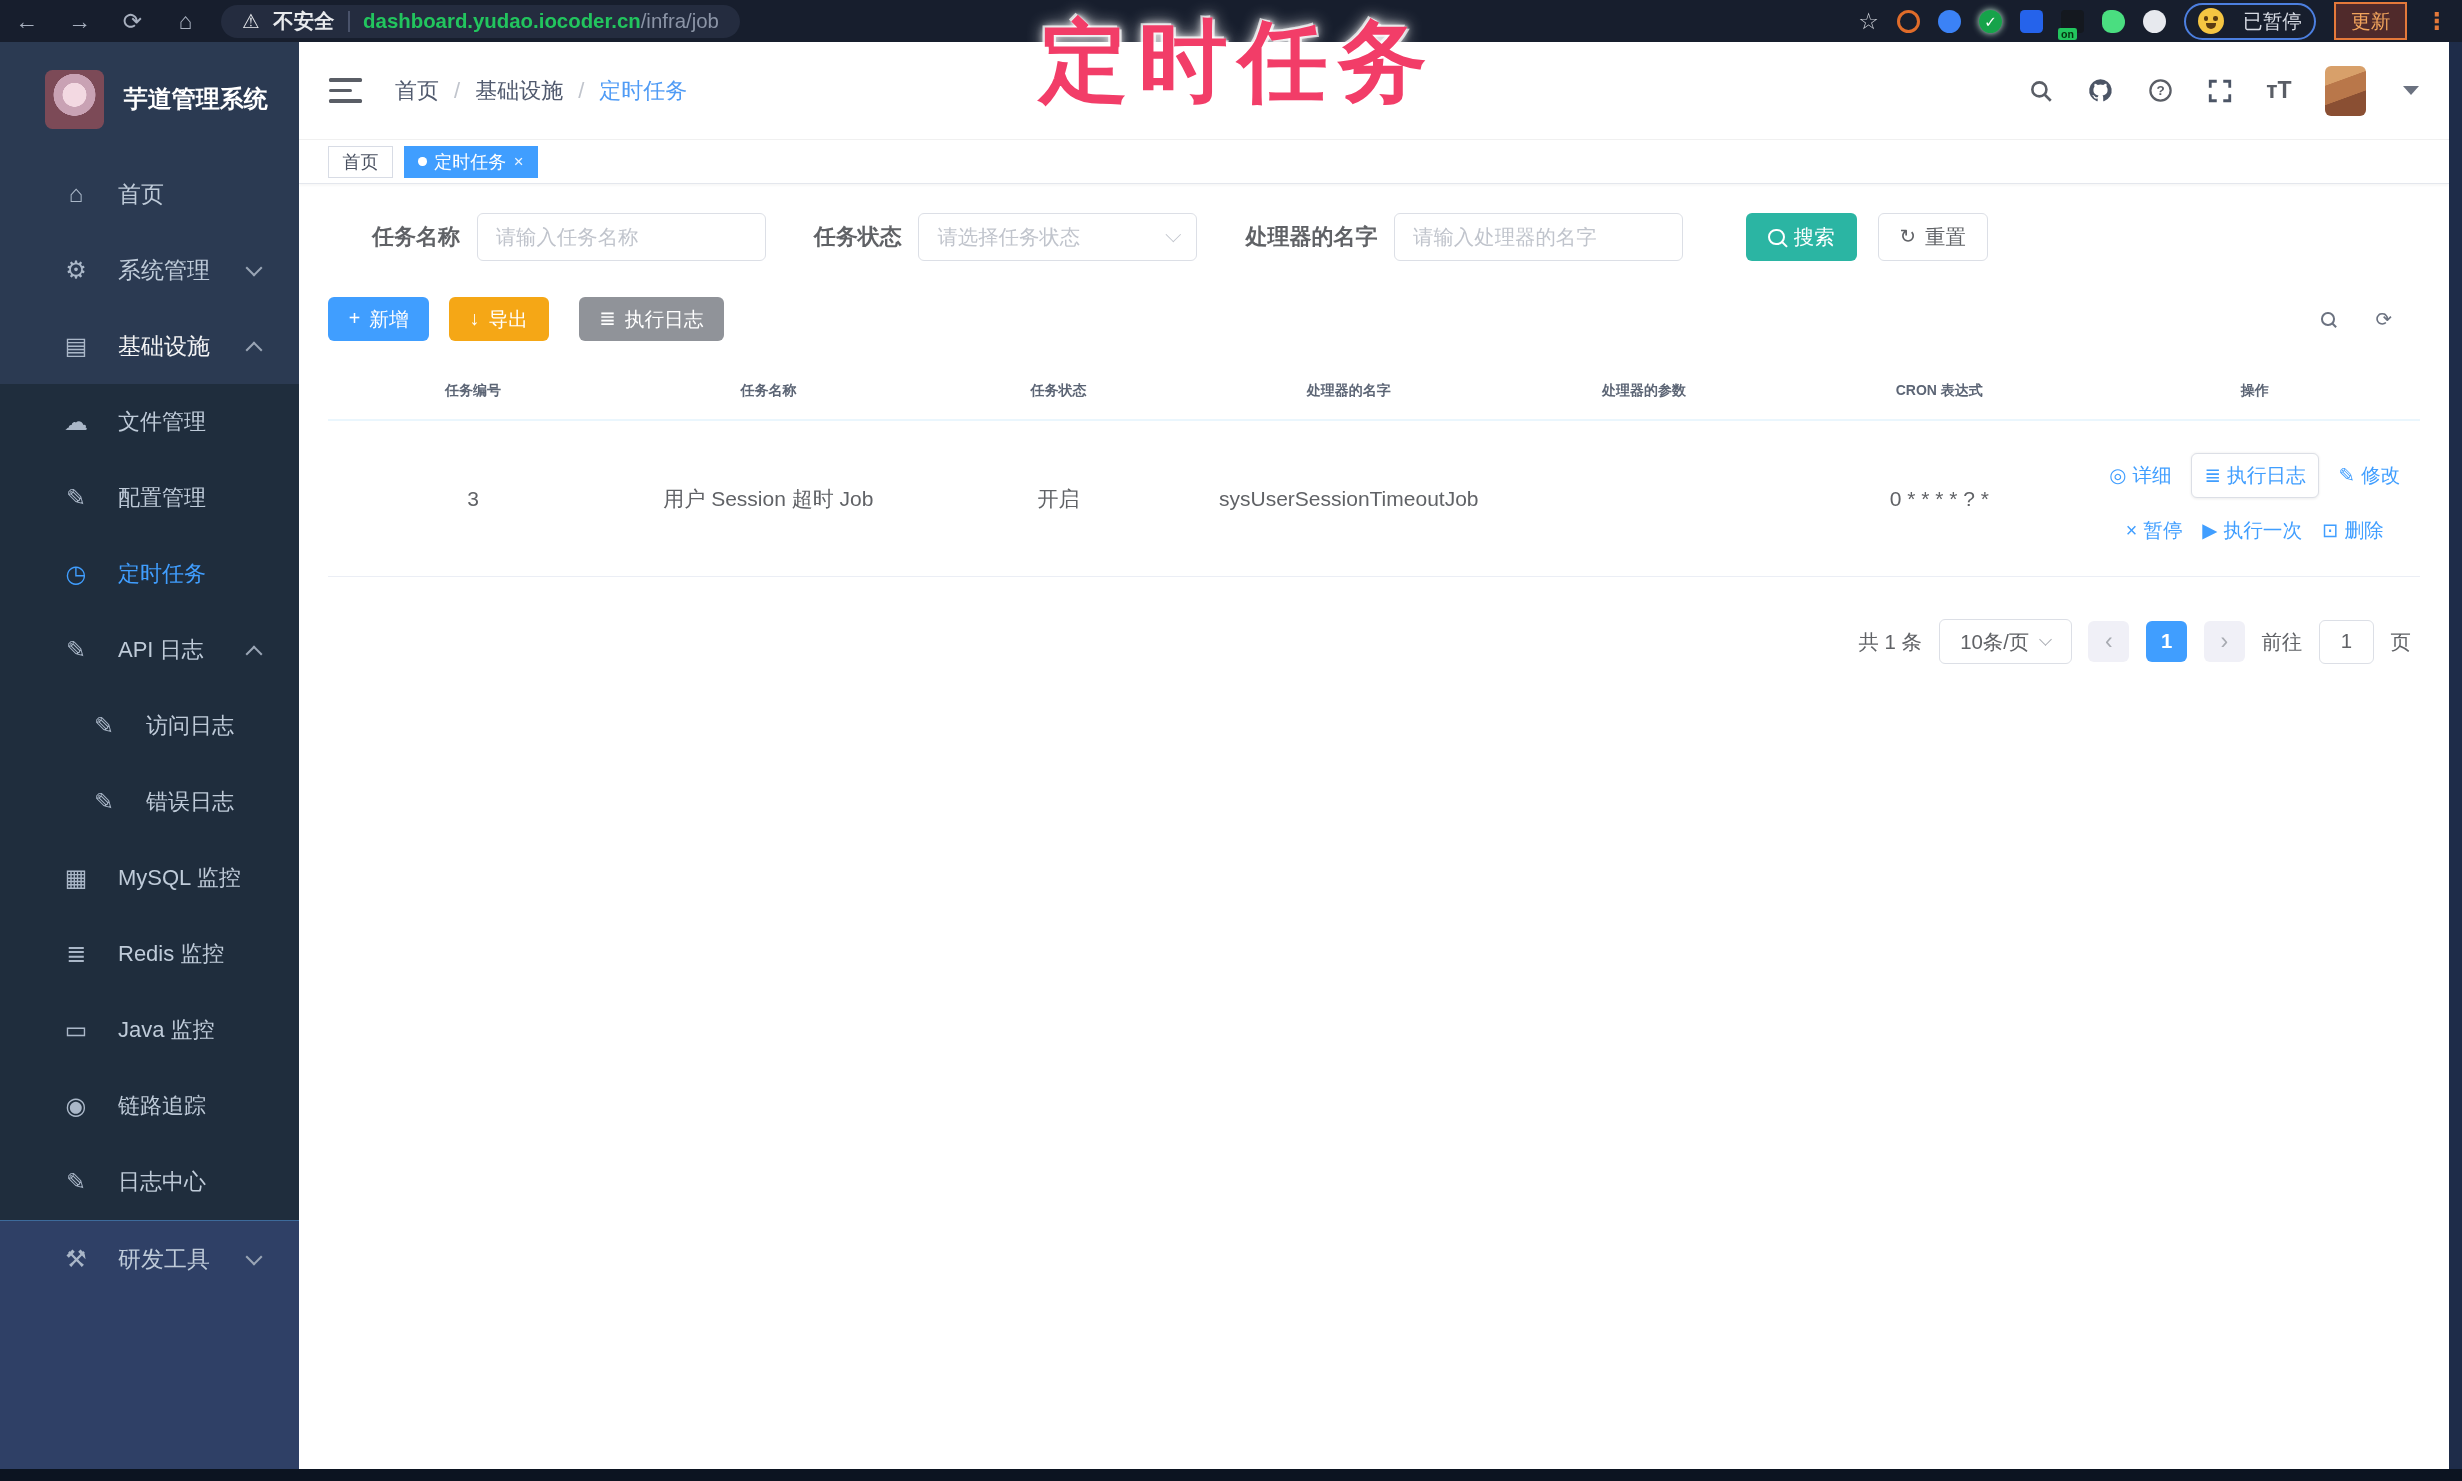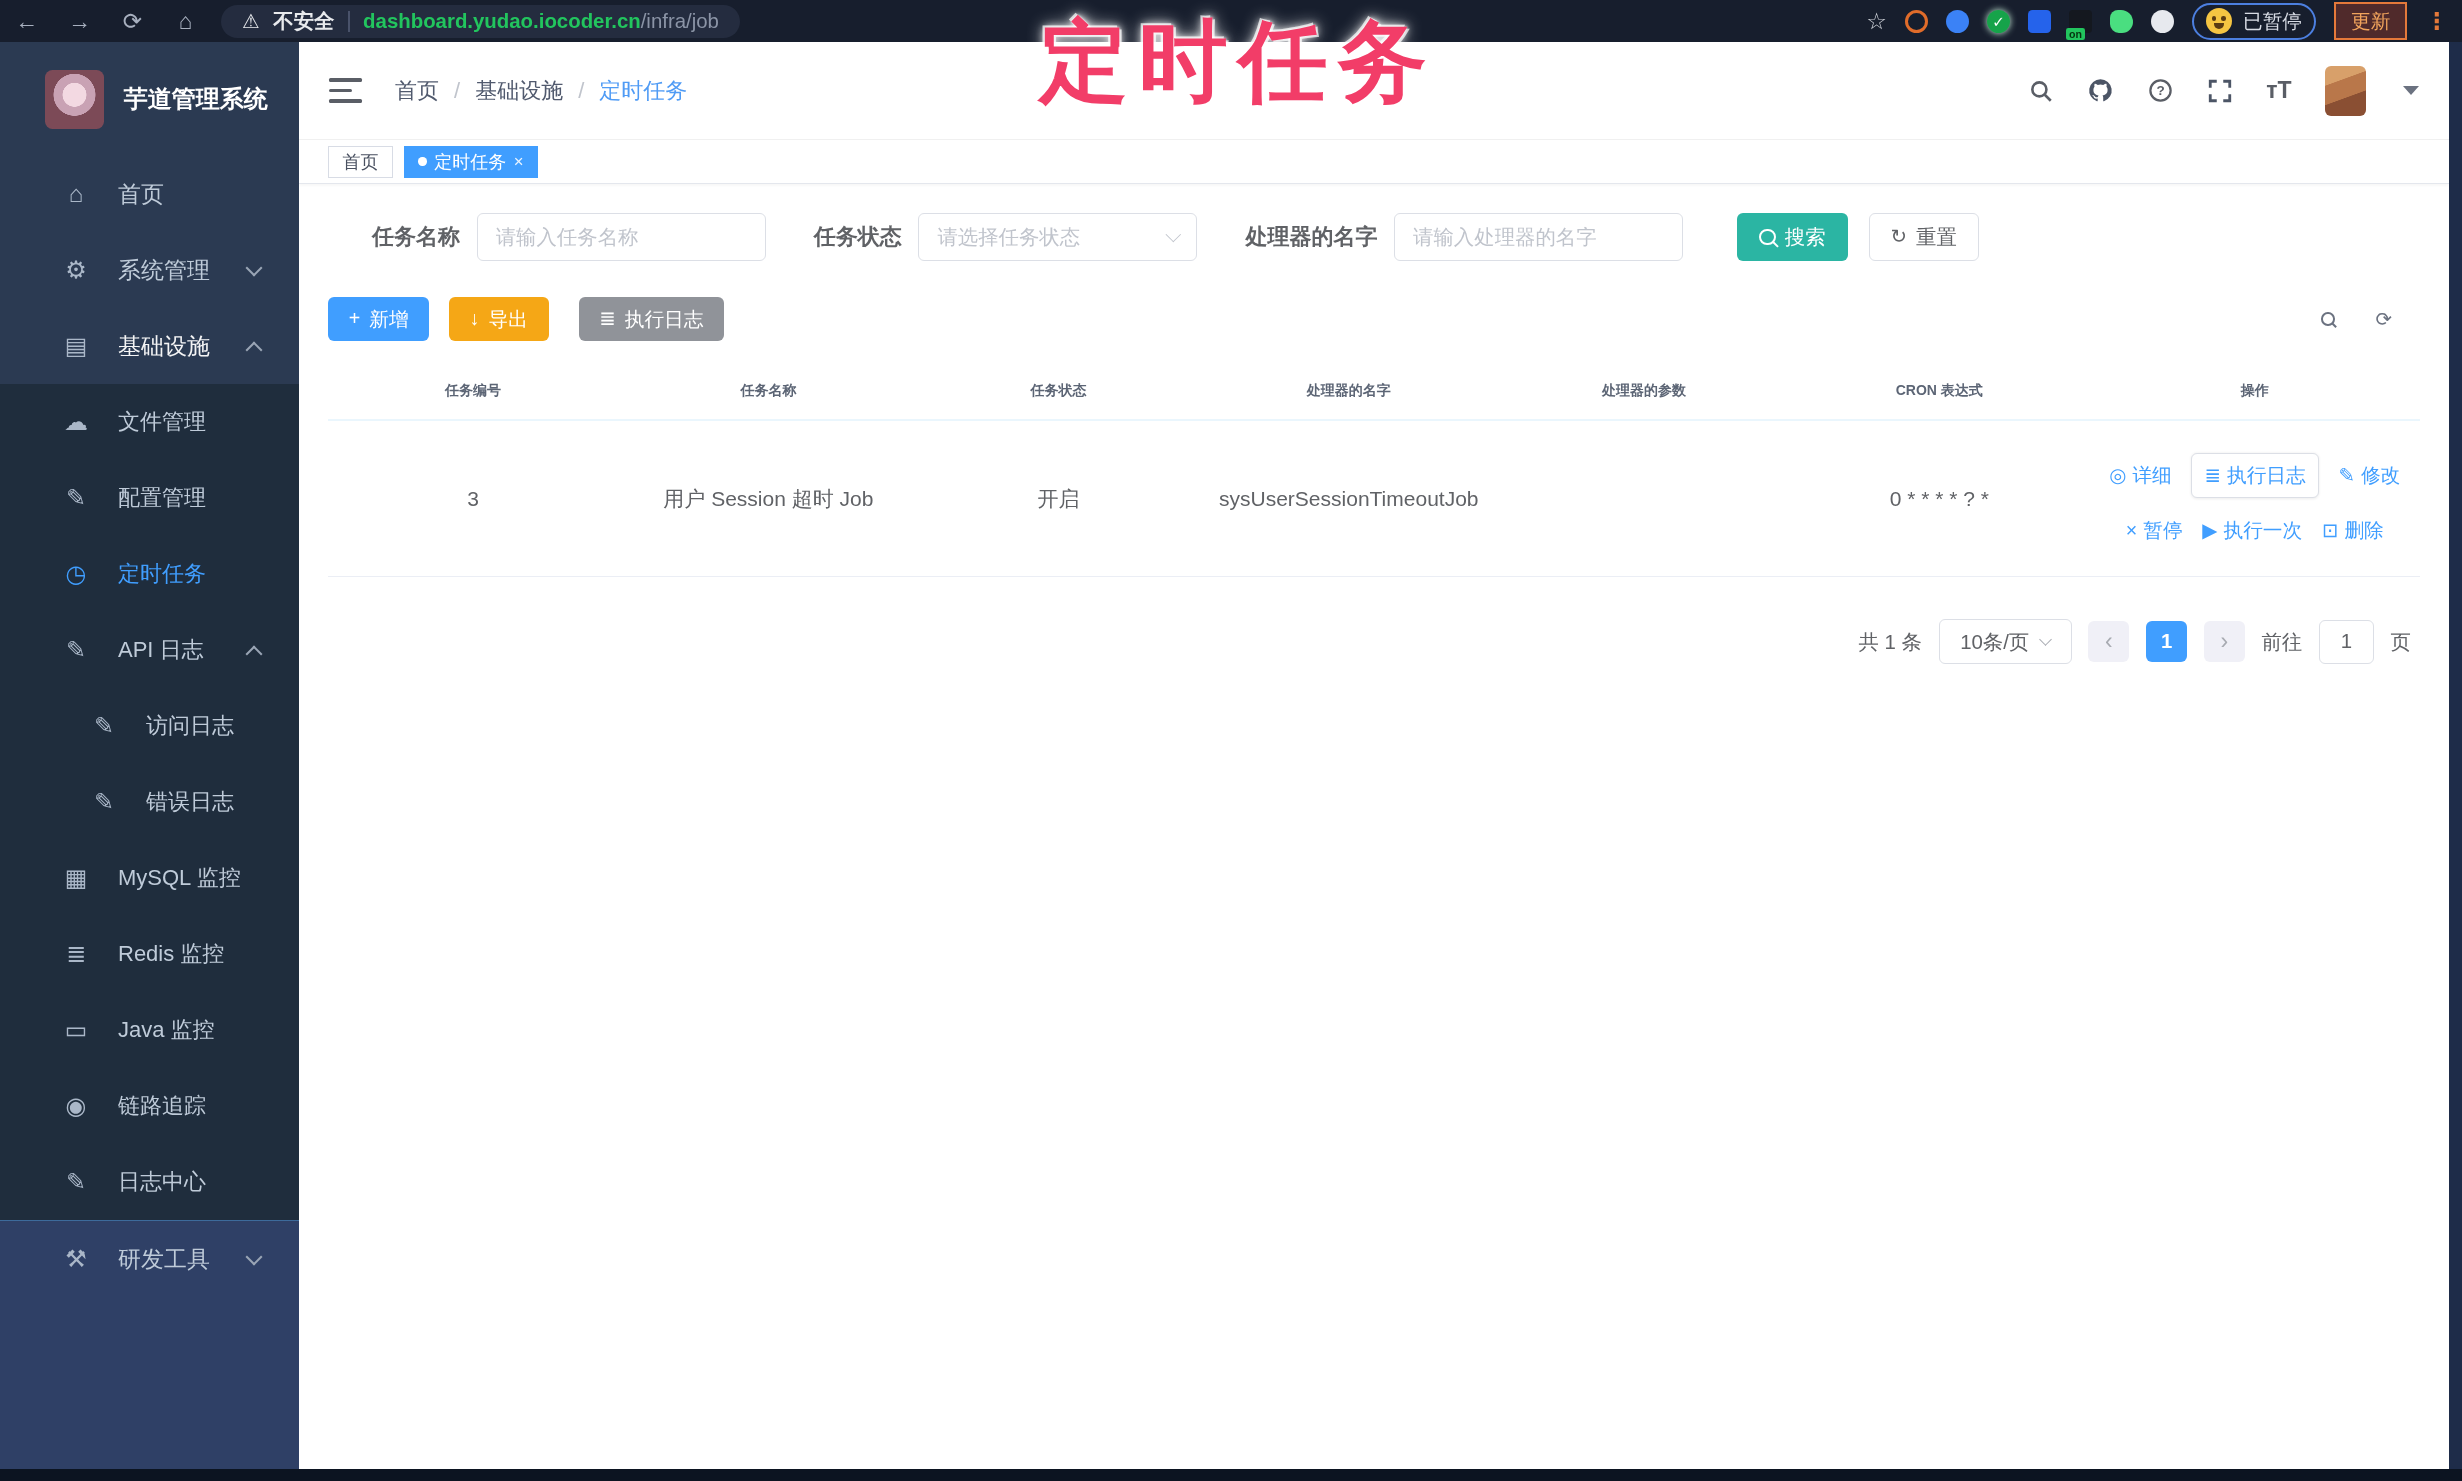--- a/index.html
+++ b/index.html
@@ -28,21 +28,21 @@
   .star { color:#cfd3da; font-size:23px; }
   .ext { width:23px; height:23px; border-radius:50%; position:relative; }
   .ext.ring { border:3px solid #e06c2a; background:transparent; }
   .ext.drop { background:#3b82f6; }
   .ext.greenv { background:#16a34a; box-shadow:0 0 7.6px #d2f8e2; color:#fff; font-size:15px; text-align:center; line-height:23px; }
   .ext.bluesq { border-radius:4.5px; background:#2563eb; }
   .ext.darkon { border-radius:3.8px; background:#14181f; }
   .ext .onbadge { position:absolute; left:-3px; bottom:-7.6px; background:#22c55e; color:#06330f; font-size:10.6px; line-height:12px; padding:0 3px; border-radius:2.3px; font-weight:bold; }
   .ext.leaf { background:#4ade80; border-radius:40% 60% 55% 45%; }
   .ext.puzzle { background:#e7e9ee; }
-  .paused-chip { display:flex; align-items:center; gap:11px; border:2.3px solid #4c7fe0; border-radius:19.7px; padding:3px 12px; }
+  .paused-chip { display:flex; align-items:center; gap:19px; border:2.3px solid #4c7fe0; border-radius:19.7px; padding:3px 12px; }
   .face { width:26px; height:26px; border-radius:50%; background:#f5c542; position:relative; display:inline-block; }
   .face i { position:absolute; background:#5a3b12; border-radius:50%; }
   .face .el { width:4.5px; height:4.5px; left:6px; top:8.3px; }
   .face .er { width:4.5px; height:4.5px; right:6px; top:8.3px; }
   .face .mo { width:10.6px; height:5.3px; left:7.6px; bottom:5.3px; border-radius:0 0 7.6px 7.6px; }
   .paused-chip span { color:#d8dce5; font-size:19.7px; }
   .update-chip { border:2.3px solid #e5793a; border-radius:0; background:rgba(150,58,42,.45); color:#f0a35c; font-size:19.7px; padding:3.8px 15px; }
   .kebab { color:#e5793a; font-size:23px; font-weight:bold; letter-spacing:0; }
 
   
@@ -98,21 +98,21 @@
 
   
   .filters { display:flex; align-items:center; margin-left:44px; }
   .f-label { font-size:22px; font-weight:bold; color:#606266; margin-right:16.7px; white-space:nowrap; }
   .f-input { width:289px; height:48px; border:0.8px solid #dcdfe6; border-radius:6px; font-size:20.4px; color:#606266; padding:0 18px; outline:none; background:#fff; }
   .f-input::placeholder { color:#c0c4cc; }
   .f-group { display:flex; align-items:center; margin-right:48px; }
   .f-select { width:279px; height:48px; border:0.8px solid #dcdfe6; border-radius:6px; display:flex; align-items:center; padding:0 18px; color:#c0c4cc; font-size:20.4px; position:relative; background:#fff; }
   .f-select .chev2 { position:absolute; right:18px; top:15px; width:10.6px; height:10.6px; border-right:1.5px solid #c0c4cc; border-bottom:1.5px solid #c0c4cc; transform:rotate(45deg); }
   .btn { display:inline-flex; align-items:center; justify-content:center; gap:9px; border-radius:6px; font-size:20.4px; height:48px; padding:0 21px; border:0.8px solid transparent; white-space:nowrap; }
-  .btn-search { background:#2bb5a3; color:#fff; margin-left:6px; }
+  .btn-search { background:#2bb5a3; color:#fff; margin-left:15px; }
   .btn-reset { background:#fff; color:#606266; border-color:#dcdfe6; margin-left:21px; }
   .ico-sm { font-size:19.7px; line-height:1; }
   .ring-ico { width:16.7px; height:16.7px; border:2.3px solid #fff; border-radius:50%; position:relative; display:inline-block; }
   .ring-ico:after { content:""; position:absolute; width:2.3px; height:7.6px; background:#fff; right:-3px; bottom:-4.5px; transform:rotate(-45deg); }
 
   
   .toolbar { display:flex; align-items:center; margin-top:36px; }
   .btn-tool { height:44px; font-size:19.7px; padding:0 19.7px; }
   .btn-add { background:#409eff; color:#fff; }
   .btn-export { background:#f5a716; color:#fff; margin-left:19.7px; }

